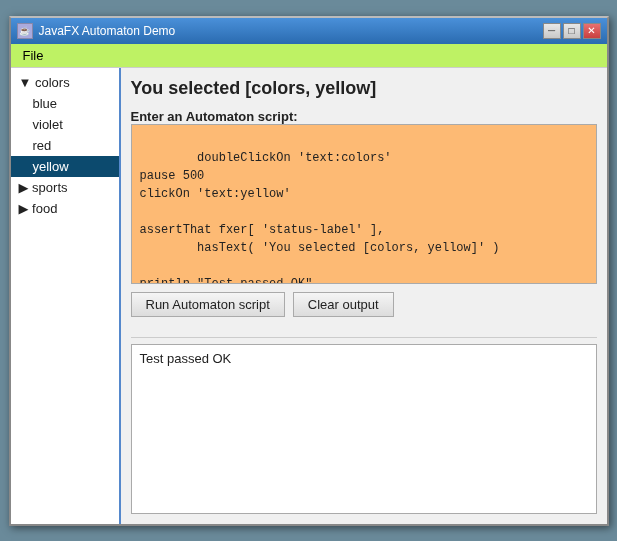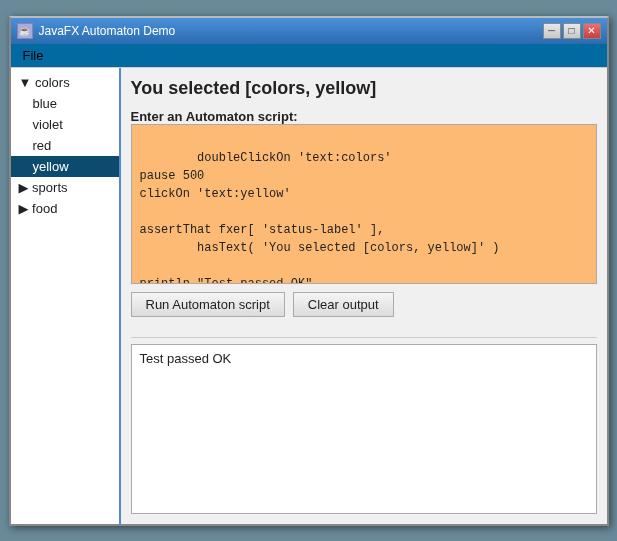--- a/index.html
+++ b/index.html
@@ -60,21 +60,21 @@
       border: 1px solid #888;
       display: flex;
       align-items: center;
       justify-content: center;
       font-size: 10px;
       cursor: pointer;
       color: #333;
     }
     .title-btn.close { background: linear-gradient(to bottom, #e87070, #c84040); color: white; }
     .menu-bar {
-      background: #0369a1;
+      background: #bef264;
       border-bottom: 1px solid #ccc;
       padding: 2px 4px;
       display: flex;
       gap: 4px;
     }
     .menu-item {
       padding: 2px 8px;
       font-size: 13px;
       cursor: pointer;
     }

